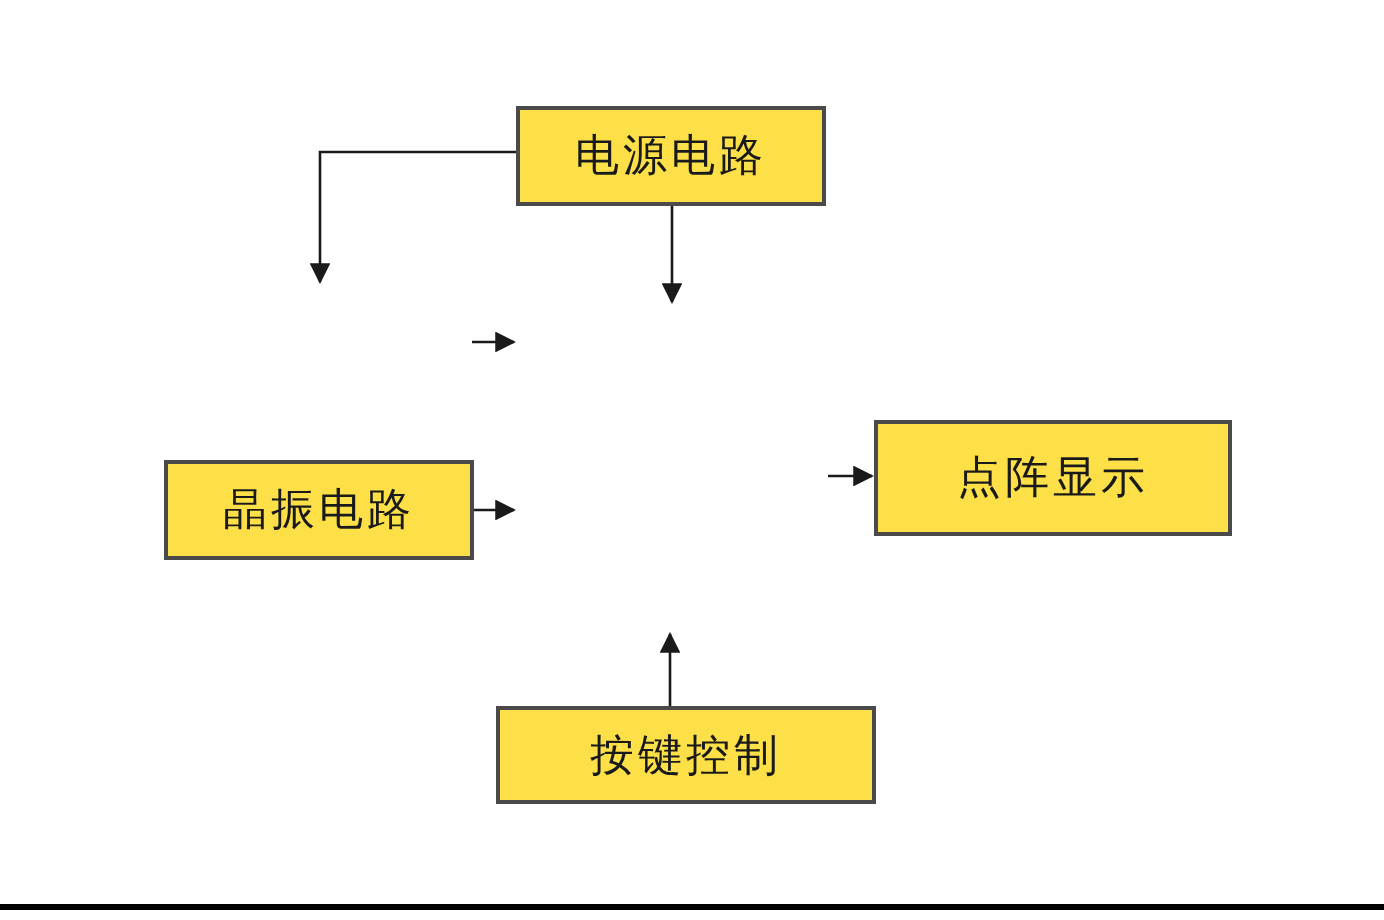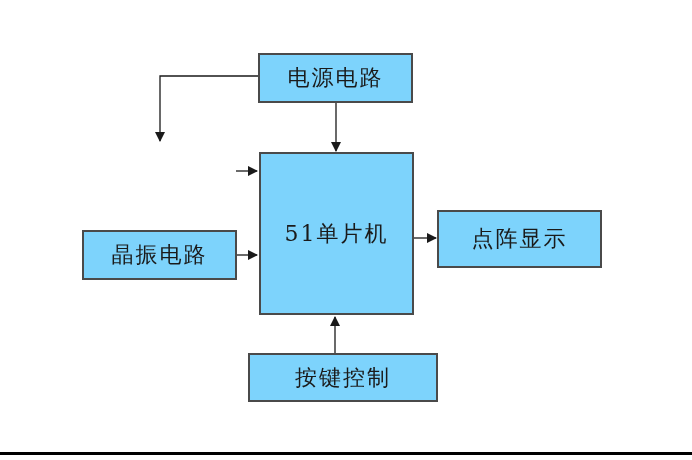--- a/index.html
+++ b/index.html
@@ -13,35 +13,35 @@
   }
   .wires {
     position: absolute;
     left: 0; top: 0;
     width: 692px; height: 460px;
     pointer-events: none;
   }
   .box {
     position: absolute;
     border: 2px solid #4a4a4a;
-    background: #7dd3fc;
+    background: #fde047;
     display: flex;
     align-items: center;
     justify-content: center;
     box-sizing: border-box;
     color: #1a1a1a;
     font-size: 22px;
     letter-spacing: 2px;
     white-space: nowrap;
   }
   .box-power   { left: 258px; top:  53px; width: 155px; height: 50px; }
   .box-reset   { left:  82px; top: 143px; width: 154px; height: 47px; }
   .box-crystal { left:  82px; top: 230px; width: 155px; height: 50px; }
   .box-mcu     { left: 259px; top: 152px; width: 155px; height: 163px; }
-  .box-display { left: 437px; top: 210px; width: 165px; height: 58px; }
+  .box-display { left: 437px; top: 210px; width: 179px; height: 58px; }
   .box-keys    { left: 248px; top: 353px; width: 190px; height: 49px; }
   .bottom-rule {
     position: absolute;
     left: 0; top: 452px;
     width: 692px; height: 3px;
     background: #000000;
   }
 </style>
 </head>
 <body>
@@ -64,23 +64,20 @@
 
   <div class="box box-power">
     <span>电源电路</span>
   </div>
 
 
   <div class="box box-crystal">
     <span>晶振电路</span>
   </div>
 
-  <div class="box box-mcu">
-    <span>51单片机</span>
-  </div>
 
   <div class="box box-display">
     <span>点阵显示</span>
   </div>
 
   <div class="box box-keys">
     <span>按键控制</span>
   </div>
 
   <div class="bottom-rule"></div>

